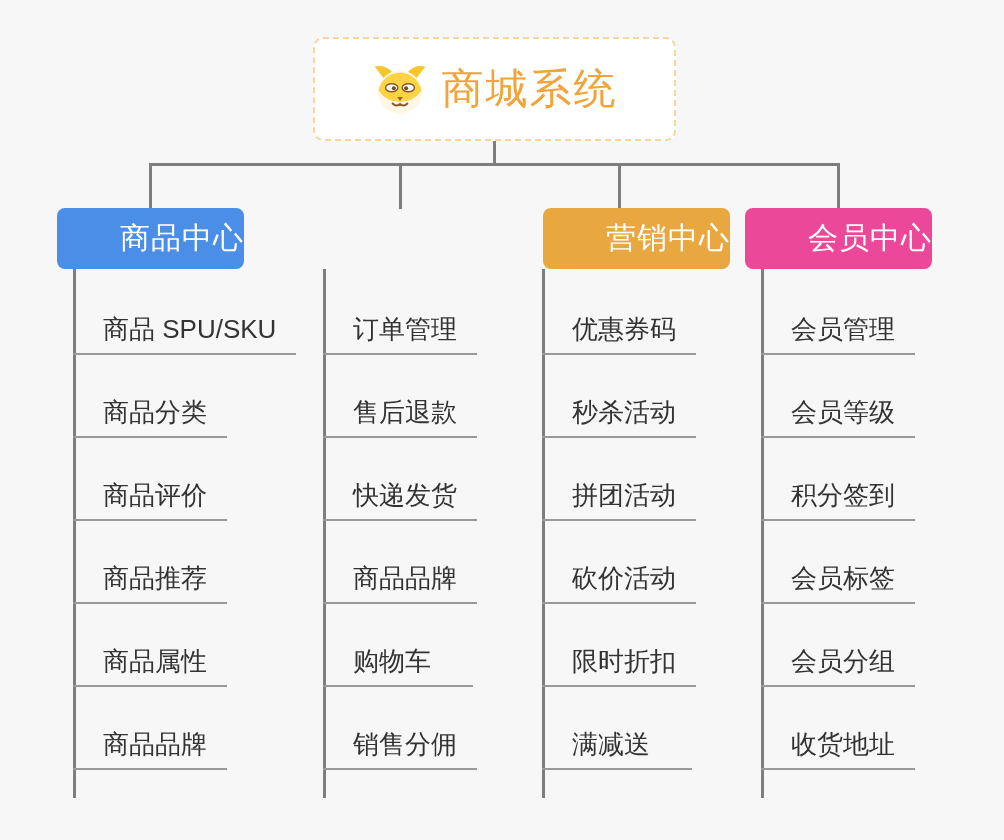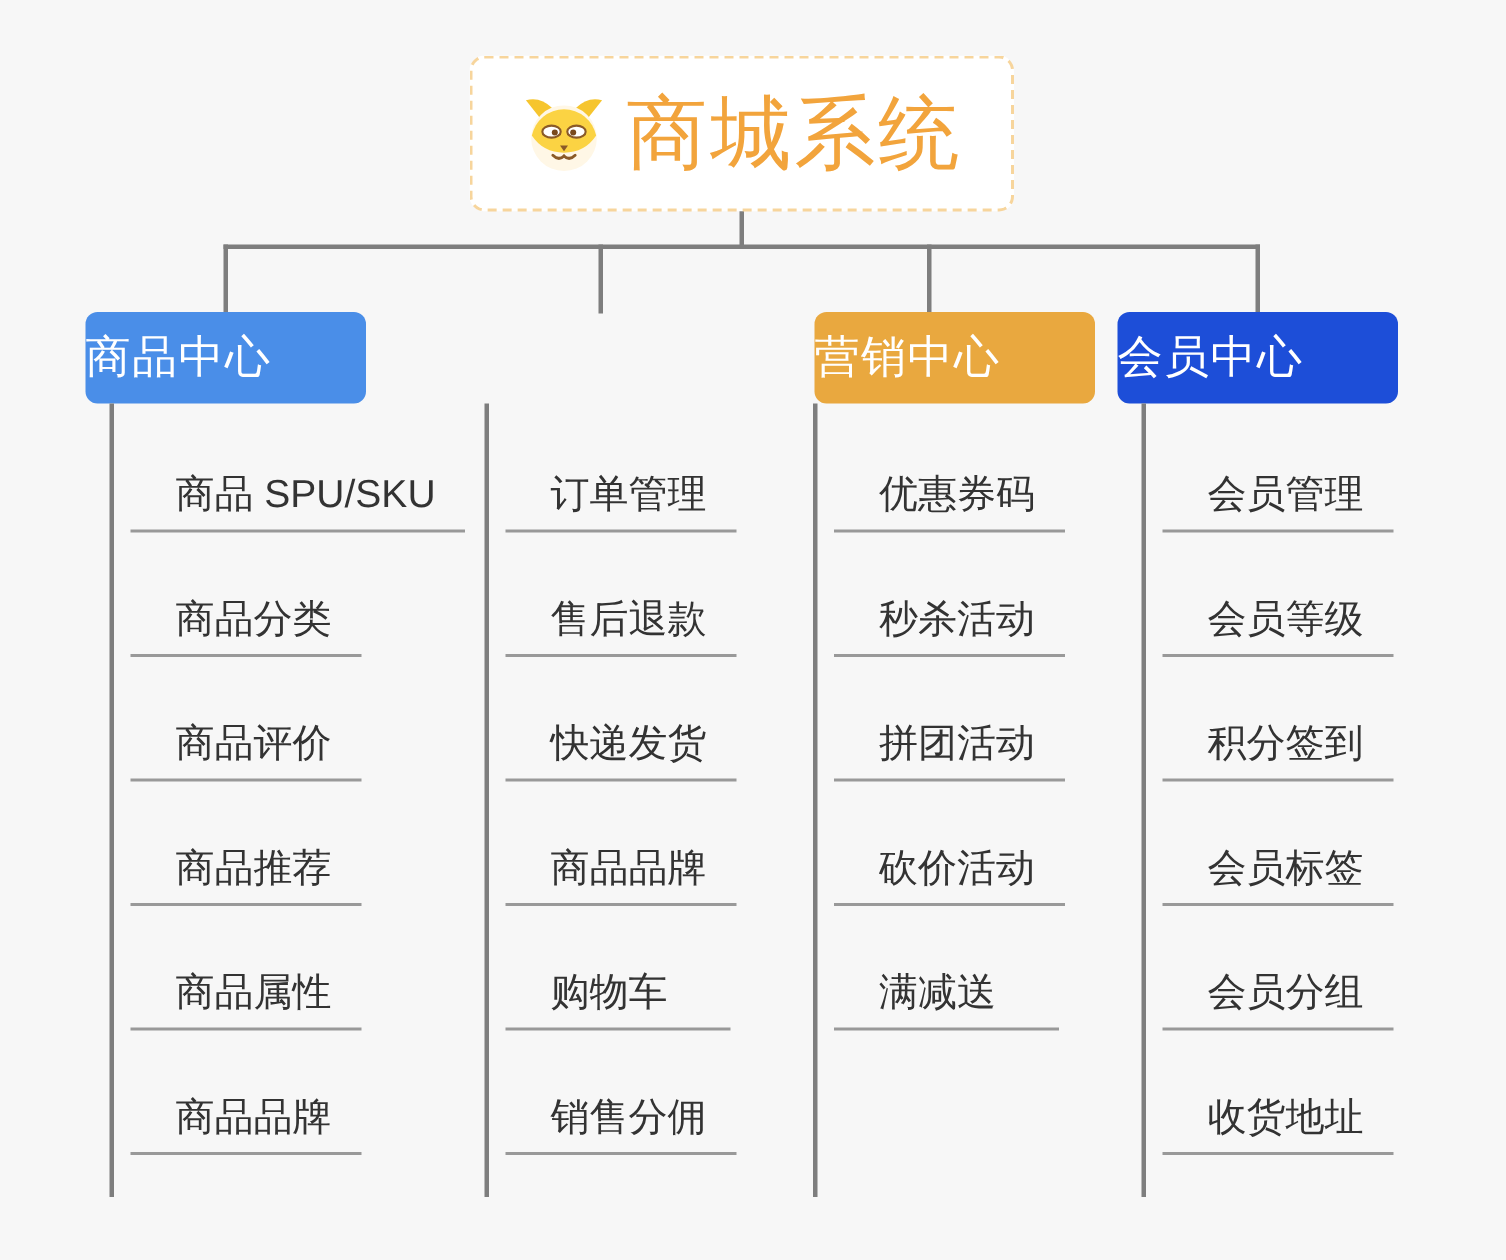--- a/index.html
+++ b/index.html
@@ -16,33 +16,33 @@
   .h-bar{left:149px;top:163px;width:691px;height:3px;}
   .drop{top:163px;width:3px;height:46px;}
   .drop-1{left:149px;} .drop-2{left:399px;} .drop-3{left:618px;} .drop-4{left:837px;}
 
   
   .root-node{
     position:absolute;left:313px;top:37px;width:363px;height:104px;
     background:#FFFFFF;border:2px dashed #F7D59C;border-radius:10px;
     box-sizing:border-box;display:flex;align-items:center;justify-content:center;gap:14px;
   }
-  .root-title{font-size:54px;letter-spacing:2px;color:#F2A43C;}
+  .root-title{font-size:42px;letter-spacing:2px;color:#F2A43C;}
   .dog-icon{display:flex;align-items:center;}
 
   
   .branch{position:absolute;top:208px;width:220px;}
   .branch-1{left:57px;} .branch-2{left:307px;} .branch-3{left:526px;} .branch-4{left:745px;}
   .cat-node{
     width:187px;height:61px;border-radius:8px;
-    display:flex;align-items:center;justify-content:flex-start;
+    display:flex;align-items:center;justify-content:flex-end;
     color:#FFFFFF;font-size:30px;letter-spacing:1px;
   }
   .spine{position:absolute;left:16px;top:61px;width:3px;height:529px;background:#7E7E7E;}
-  .leaves{position:absolute;left:16px;top:61px;white-space:nowrap;margin-left:14px;}
+  .leaves{position:absolute;left:16px;top:61px;white-space:nowrap;}
   .leaf{
     box-sizing:border-box;height:83px;
     display:flex;align-items:flex-end;
     padding:0 20px 6px 30px;
     border-bottom:2px solid #999999;
     font-size:26px;color:#333333;
     width:max-content;min-width:150px;
   }
   .leaf:first-child{height:86px;}
 </style>
@@ -106,26 +106,27 @@
   <div class="branch branch-3">
     <div class="cat-node" style="background-color: rgb(233, 168, 63); margin-left: 17px;">
       <span>营销中心</span>
     </div>
     <div class="spine"></div>
     <div class="leaves">
       <div class="leaf">优惠券码</div>
       <div class="leaf">秒杀活动</div>
       <div class="leaf">拼团活动</div>
       <div class="leaf">砍价活动</div>
+      <div class="leaf">限时折扣</div>
       <div class="leaf">满减送</div>
     </div>
   </div>
 
   <div class="branch branch-4">
-    <div class="cat-node" style="background-color: #1d4ed8;">
+    <div class="cat-node" style="background-color: #ec4899;">
       <span>会员中心</span>
     </div>
     <div class="spine"></div>
     <div class="leaves">
       <div class="leaf">会员管理</div>
       <div class="leaf">会员等级</div>
       <div class="leaf">积分签到</div>
       <div class="leaf">会员标签</div>
       <div class="leaf">会员分组</div>
       <div class="leaf">收货地址</div>

